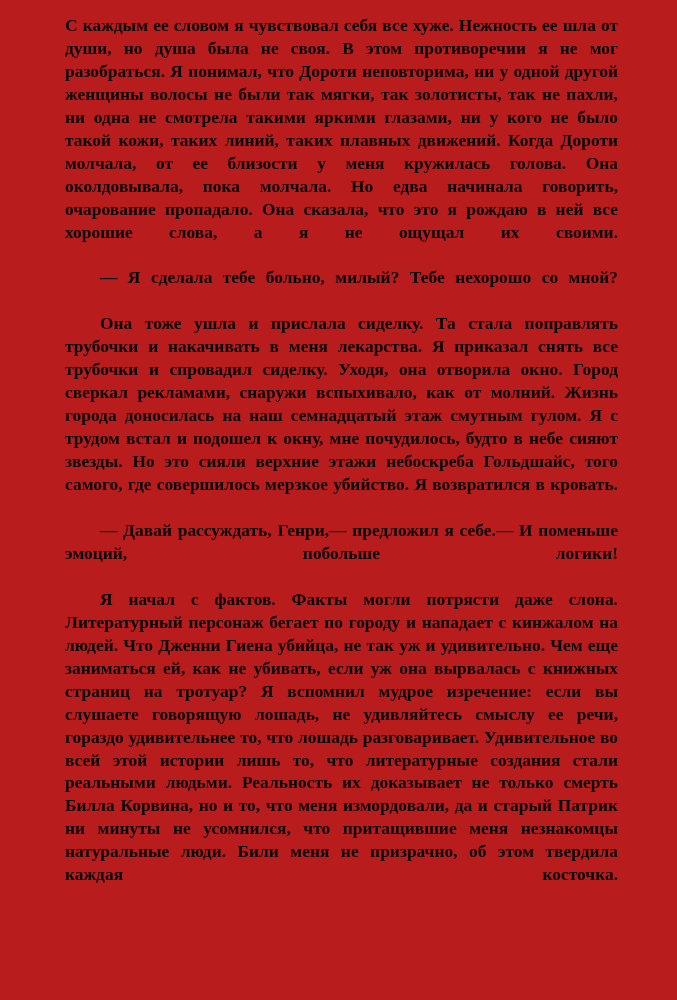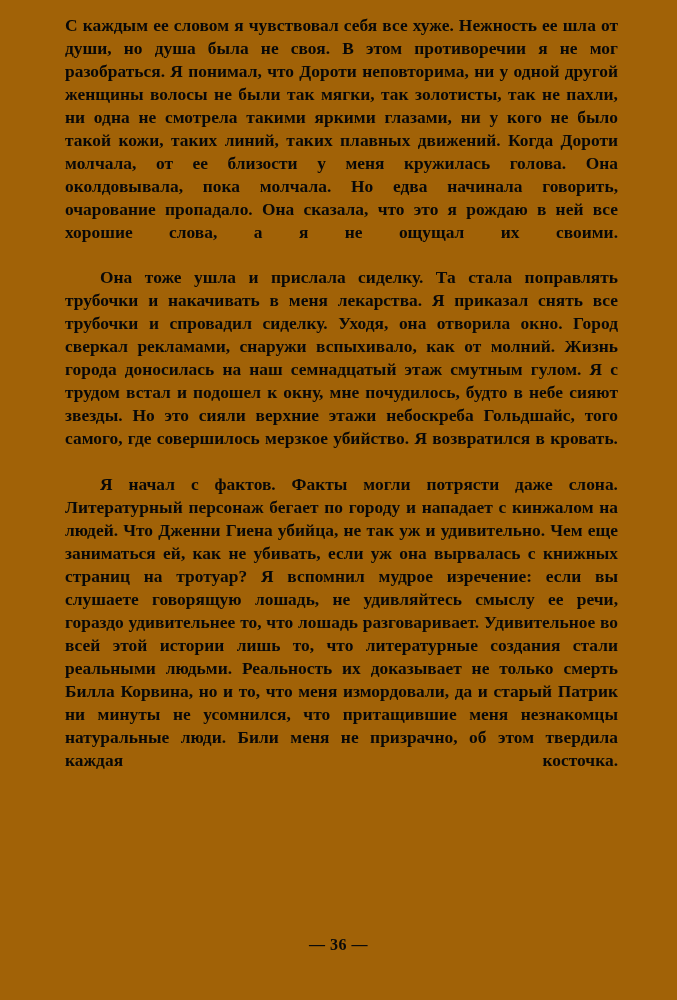--- a/index.html
+++ b/index.html
@@ -13,21 +13,21 @@
     height: 1000px;
     position: relative;
     overflow: hidden;
     font-family: "Liberation Serif", "DejaVu Serif", serif;
   }
 
   
   #page-surface {
     position: absolute;
     inset: 0;
-    background: #a16207;
+    background: #b91c1c;
   }
 
   
   #text-column {
     position: absolute;
     left: 65px;
     top: 14px;
     width: 553px;
     font-size: 17.4px;
     line-height: 22.95px;
@@ -72,20 +72,21 @@
     letter-spacing: 0.5px;
   }
 </style>
 </head>
 <body>
 
 <div id="page-surface">
 
   <div id="text-column">
     <p class="cont">С каждым ее словом я чувствовал себя все хуже. Нежность ее шла от души, но душа была не своя. В этом противоречии я не мог разобраться. Я понимал, что Дороти неповторима, ни у одной другой женщины волосы не были так мягки, так золотисты, так не пахли, ни одна не смотрела такими яркими глазами, ни у кого не было такой кожи, таких линий, таких плавных движений. Когда Дороти молчала, от ее близости у меня кружилась голова. Она околдовывала, пока молчала. Но едва начинала говорить, очарование пропадало. Она сказала, что это я рождаю в ней все хорошие слова, а я не ощущал их своими.</p>
+    <p>— Я сделала тебе больно, милый? Тебе нехорошо со мной?</p>
     <p>Она тоже ушла и прислала сиделку. Та стала поправлять трубочки и накачивать в меня лекарства. Я приказал снять все трубочки и спровадил сиделку. Уходя, она отворила окно. Город сверкал рекламами, снаружи вспыхивало, как от молний. Жизнь города доносилась на наш семнадцатый этаж смутным гулом. Я с трудом встал и подошел к окну, мне почудилось, будто в небе сияют звезды. Но это сияли верхние этажи небоскреба Гольдшайс, того самого, где совершилось мерзкое убийство. Я возвратился в кровать.</p>
+    <p>— Давай рассуждать, Генри,— предложил я себе.— И поменьше эмоций, побольше логики!</p>
     <p>Я начал с фактов. Факты могли потрясти даже слона. Литературный персонаж бегает по городу и нападает с кинжалом на людей. Что Дженни Гиена убийца, не так уж и удивительно. Чем еще заниматься ей, как не убивать, если уж она вырвалась с книжных страниц на тротуар? Я вспомнил мудрое изречение: если вы слушаете говорящую лошадь, не удивляйтесь смыслу ее речи, гораздо удивительнее то, что лошадь разговаривает. Удивительное во всей этой истории лишь то, что литературные создания стали реальными людьми. Реальность их доказывает не только смерть Билла Корвина, но и то, что меня измордовали, да и старый Патрик ни минуты не усомнился, что притащившие меня незнакомцы натуральные люди. Били меня не призрачно, об этом твердила каждая косточка.</p>
 
   </div>
 
-  <div id="page-folio">— 36 —</div>
 
 </div>
 
 </body></html>

